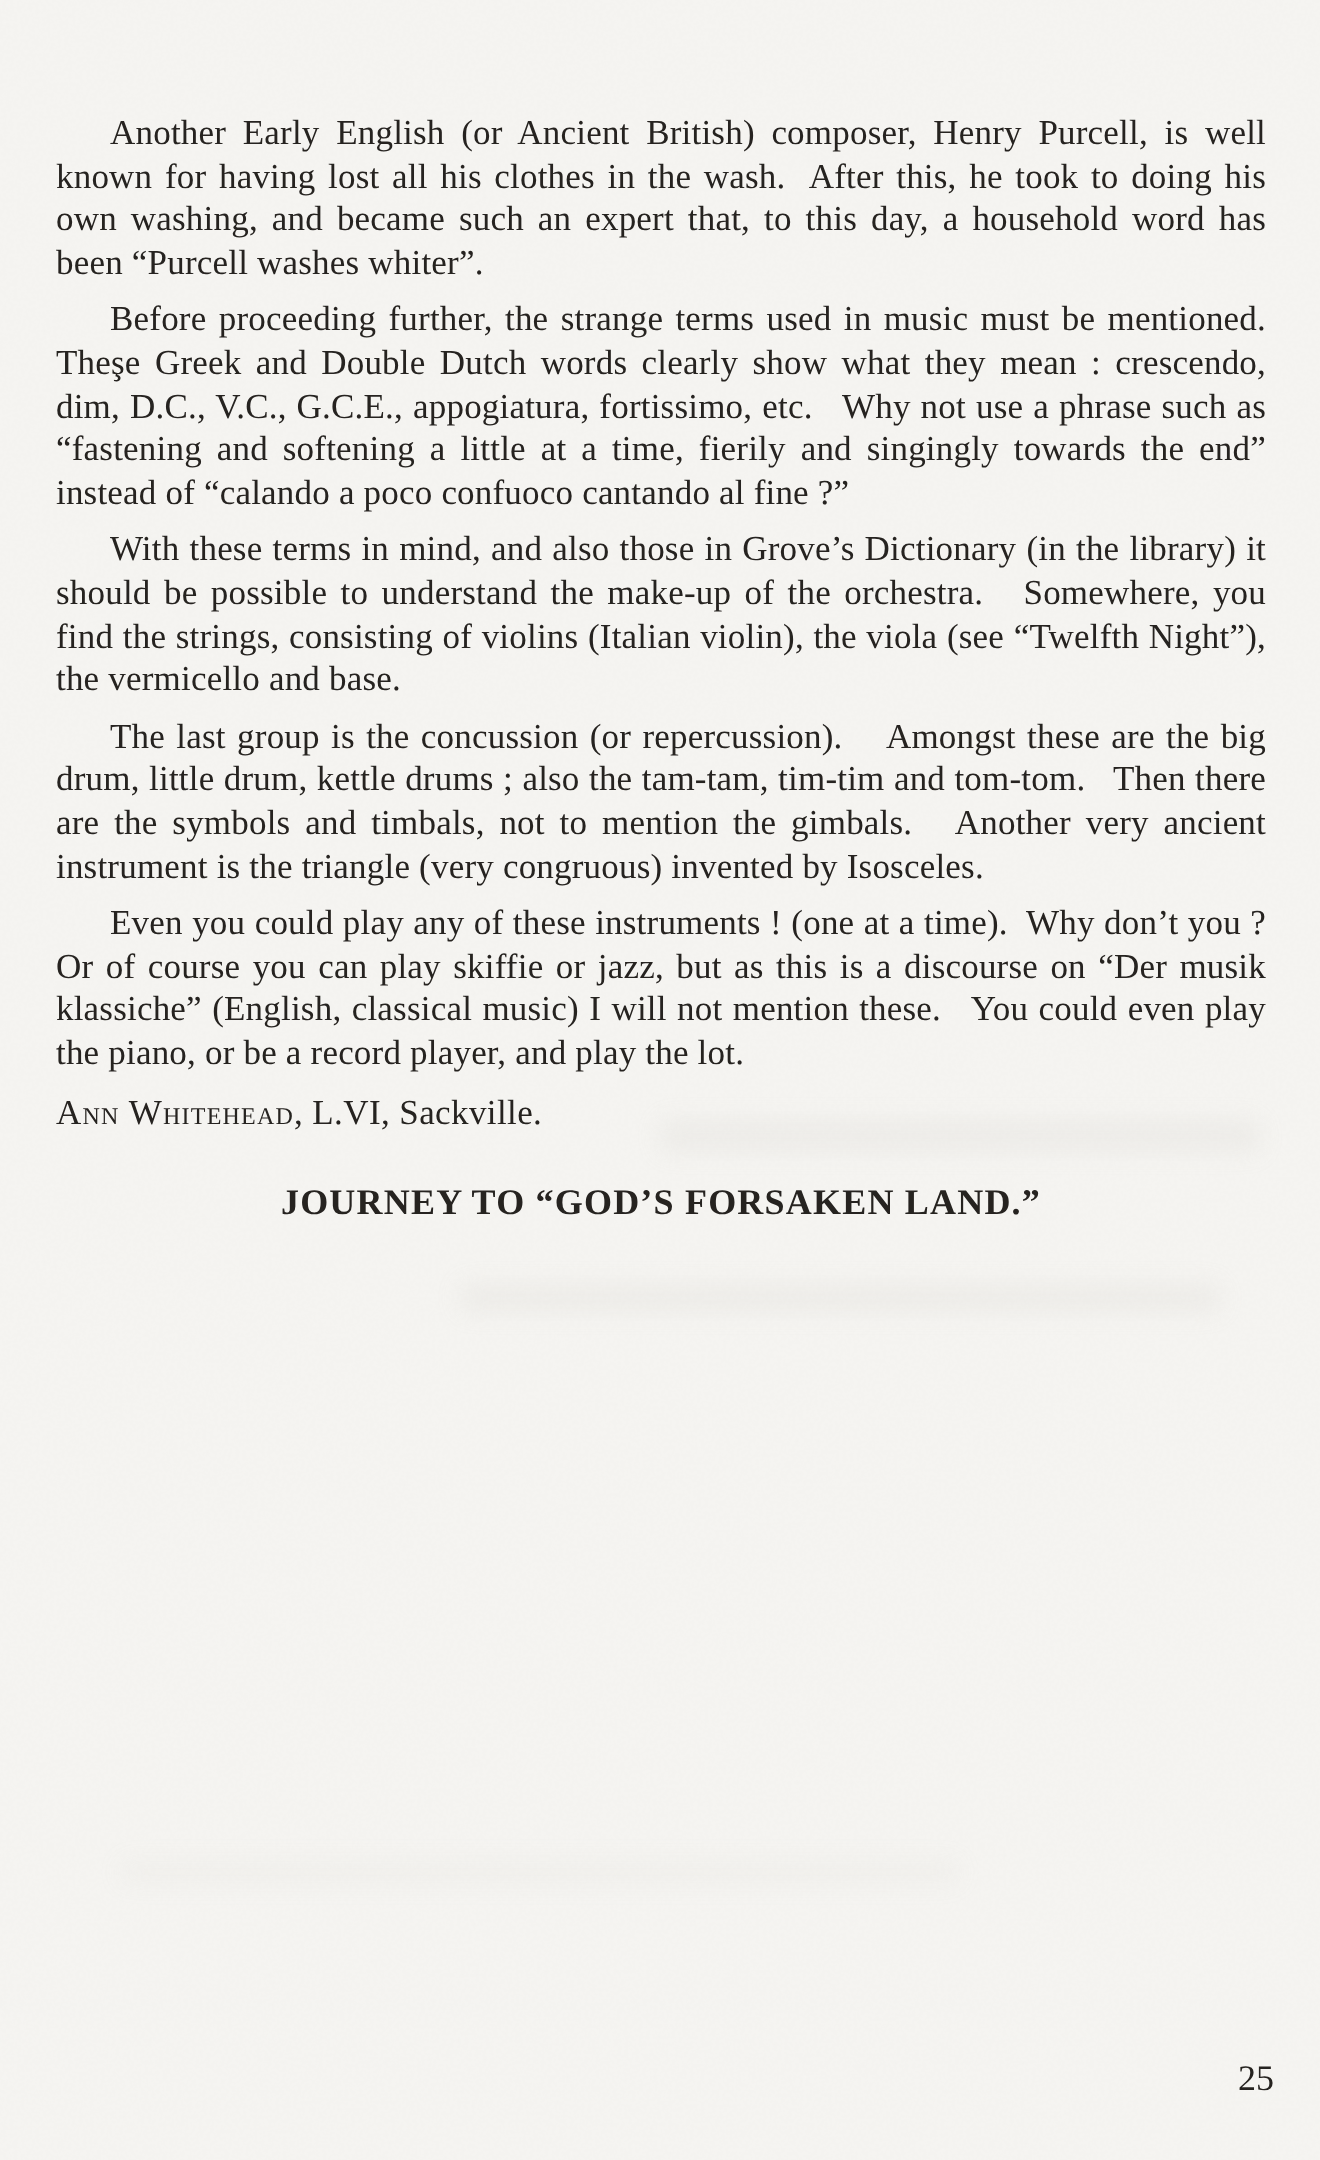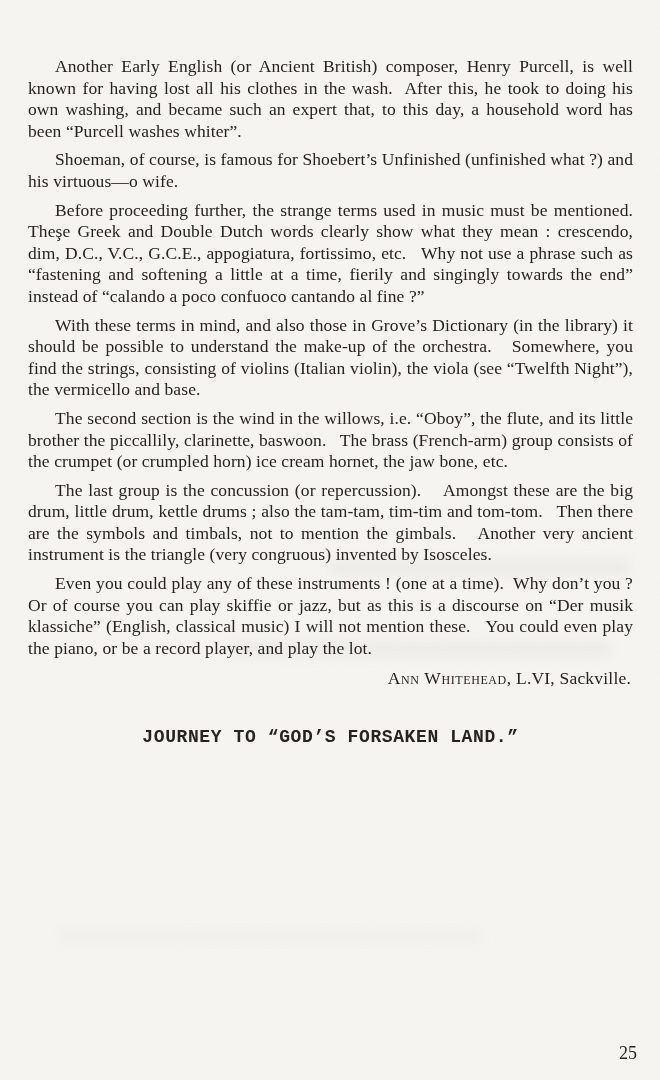--- a/index.html
+++ b/index.html
@@ -44,39 +44,38 @@
     text-align: justify;
     white-space: pre-wrap;
     letter-spacing: 0.1px;
   }
   .body-text p.indent {
     text-indent: 27px;
   }
   .byline {
     margin: 9px 2px 0 0;
     font-size: 17.5px;
-    text-align: right;
+    text-align: left;
     letter-spacing: 0.2px;
   }
   .byline .smallcaps {
     font-variant: small-caps;
     letter-spacing: 0.6px;
   }
   .section-heading {
-    margin: 38px 0 12px 0;
+    margin: 24px 0 12px 0;
     font-size: 18px;
     font-weight: bold;
     text-align: center;
     letter-spacing: 0.6px;
-    font-family: Liberation Mono, monospace;
   }
   .page-number {
     position: absolute;
     right: 23px;
-    bottom: 16px;
+    bottom: 30px;
     font-size: 18px;
     z-index: 1;
   }
 </style>
 </head>
 <body>
 
 <div class="page">
 
   <svg class="noise-layer" width="660" height="1080" xmlns="http://www.w3.org/2000/svg">
@@ -88,24 +87,22 @@
   </svg>
 
   <div class="ghost" style="left:330px; top:560px; width:300px; height:16px;"></div>
   <div class="ghost" style="left:230px; top:642px; width:380px; height:14px;"></div>
   <div class="ghost" style="left:60px; top:930px; width:420px; height:12px; opacity:0.10;"></div>
 
   <div class="content">
 
     <div class="body-text">
       <p class="indent">Another Early English (or Ancient British) composer, Henry Purcell, is well known for having lost all his clothes in the wash.  After this, he took to doing his own washing, and became such an expert that, to this day, a household word has been “Purcell washes whiter”.</p>
-      <p class="indent">Shoeman, of course, is famous for Shoebert’s Unfinished (unfinished what ?) and his virtuous—o wife.</p>
       <p class="indent">Before proceeding further, the strange terms used in music must be mentioned.   Theşe Greek and Double Dutch words clearly show what they mean : crescendo, dim, D.C., V.C., G.C.E., appogiatura, fortissimo, etc.   Why not use a phrase such as “fastening and softening a little at a time, fierily and singingly towards the end” instead of “calando a poco confuoco cantando al fine ?”</p>
       <p class="indent">With these terms in mind, and also those in Grove’s Dictionary (in the library) it should be possible to understand the make-up of the orchestra.   Somewhere, you find the strings, consisting of violins (Italian violin), the viola (see “Twelfth Night”), the vermicello and base.</p>
-      <p class="indent">The second section is the wind in the willows, i.e. “Oboy”, the flute, and its little brother the piccallily, clarinette, baswoon.   The brass (French-arm) group consists of the crumpet (or crumpled horn) ice cream hornet, the jaw bone, etc.</p>
       <p class="indent">The last group is the concussion (or repercussion).    Amongst these are the big drum, little drum, kettle drums ; also the tam-tam, tim-tim and tom-tom.   Then there are the symbols and timbals, not to mention the gimbals.   Another very ancient instrument is the triangle (very congruous) invented by Isosceles.</p>
       <p class="indent">Even you could play any of these instruments ! (one at a time).  Why don’t you ?   Or of course you can play skiffie or jazz, but as this is a discourse on “Der musik klassiche” (English, classical music) I will not mention these.   You could even play the piano, or be a record player, and play the lot.</p>
 
       <div class="byline"><span class="smallcaps">Ann Whitehead</span><span>, L.VI, Sackville.</span></div>
     </div>
 
     <h2 class="section-heading">JOURNEY TO “GOD’S FORSAKEN LAND.”</h2>
 
 
   </div>

